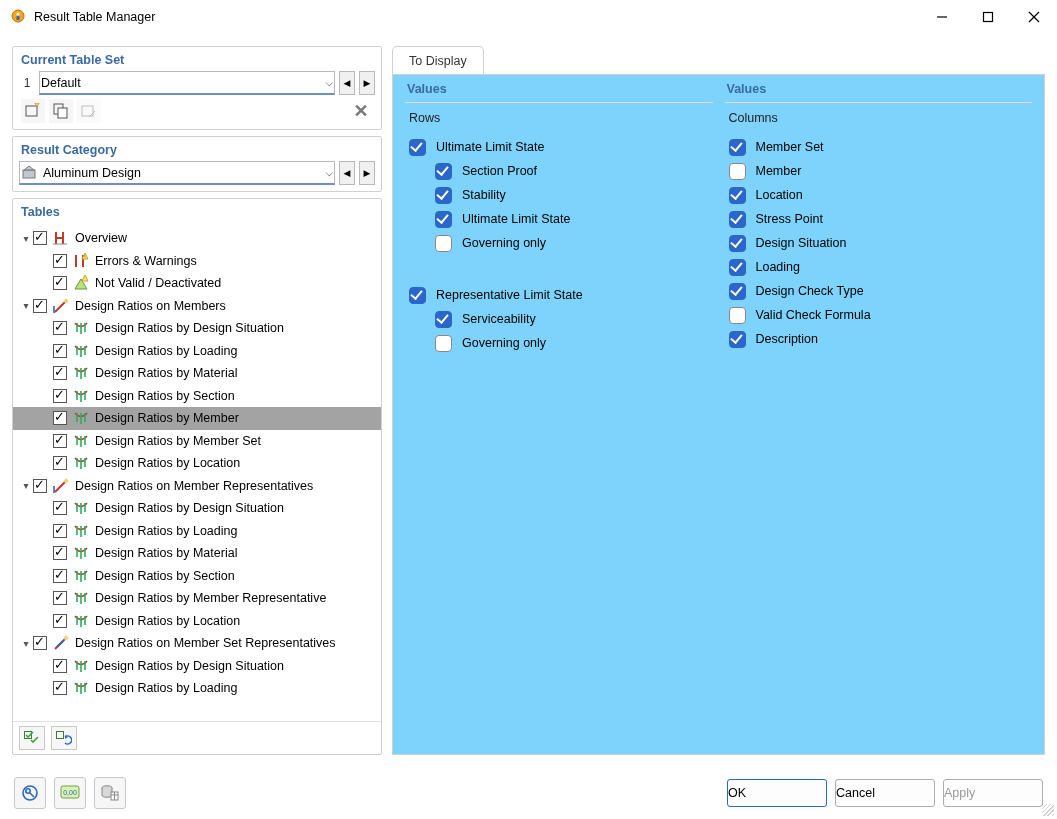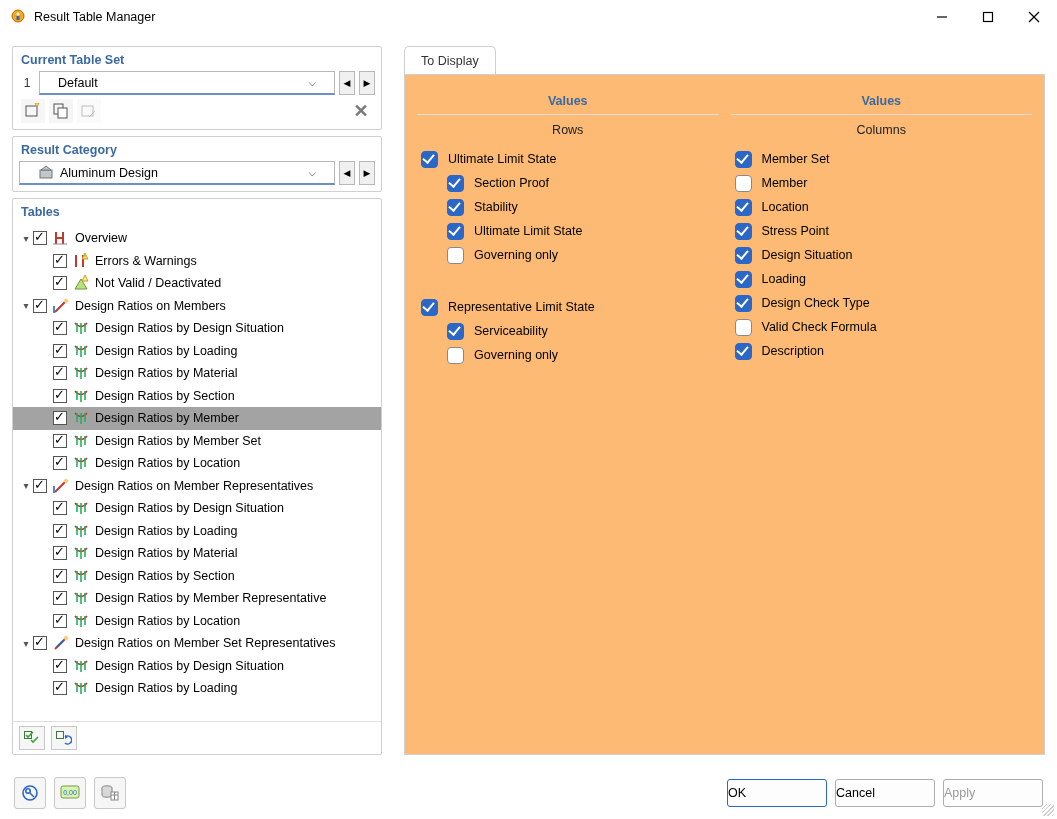--- a/index.html
+++ b/index.html
@@ -4,28 +4,28 @@
 <style>
   * { box-sizing: border-box; font-family: "Segoe UI", Tahoma, sans-serif; }
   body { margin: 0; background: #fff; height: 819px; width: 1057px; overflow: hidden; display:flex; flex-direction:column;}
   
   .titlebar { height: 34px; display:flex; align-items:center; padding-left:10px; background:#fff; color:#000; font-size:12.5px;}
   .titlebar .title { margin-left:8px;}
   .title-controls { margin-left:auto; display:flex; height:100%;}
   .title-controls .tc { width:46px; display:flex; align-items:center; justify-content:center; font-size:14px; color:#000;}
   .title-controls .tc svg { stroke:#000; fill:none;}
   
-  .content { flex:1; display:flex; gap:12px; padding:0; min-height:0;}
+  .content { flex:1; display:flex; gap:0; padding:0; min-height:0;}
   .left-col { width:384px; display:flex; flex-direction:column; padding:12px 2px 12px 12px; gap:6px;}
   .panel { border:1px solid #d0d0d0; background:#fff; border-radius:2px;}
   .panel-head { color:#3a6aa0; font-weight:600; font-size:12.5px; padding:6px 8px 4px 8px;}
   .tableset-body { padding:0 6px 6px 6px; display:flex; flex-direction:column; gap:4px;}
   .row-flex { display:flex; align-items:center; gap:4px;}
   .small-num { width:16px; text-align:center; font-size:12px; color:#333;}
-  .combo { flex:1; height:24px; border:1px solid #b8b8b8; border-bottom:2px solid #6b8fc6; background:#fff; display:flex; align-items:center; padding:0 18px; font-size:12.5px; position:relative;}
+  .combo { flex:1; height:24px; border:1px solid #b8b8b8; border-bottom:2px solid #6b8fc6; background:#fff; display:flex; align-items:center; padding:0 1px; font-size:12.5px; position:relative;}
   .combo .chev { margin-left:auto; font-size:10px; color:#555;}
   .nav-btn { width:16px; height:24px; border:1px solid #b8b8b8; background:#f0f0f0; display:flex; align-items:center; justify-content:center; font-size:9px;}
   .toolbar-row { display:flex; align-items:center; gap:4px; padding:0 2px;}
   .tbtn { width:24px; height:24px; display:flex; align-items:center; justify-content:center; border:1px solid transparent; background:#f6f6f6;}
   .tbtn svg { display:block;}
   .x-close { margin-left:auto; color:#7a7a7a; font-size:18px; font-weight:bold; width:24px;height:24px; display:flex;align-items:center;justify-content:center;}
   .catg-body { padding:0 6px 6px 6px;}
   .catg-body .combo { background:#fff;}
   .catg-icon { width:18px; height:18px; display:inline-block; margin-right:4px;}
   
@@ -44,21 +44,21 @@
   .icon-svg { width:16px;height:16px;}
   
   .tree-footer { display:flex; gap:6px; padding:4px 6px; border-top:1px solid #e0e0e0;}
   .smallbtn { width:26px; height:24px; border:1px solid #c8c8c8; background:#f6f6f6; display:flex; align-items:center; justify-content:center; font-size:12px;}
   
   .right-col { flex:1; display:flex; flex-direction:column; padding:12px 12px 12px 8px; min-height:0;}
   .tab-area { display:flex; flex-direction:column; flex:1; min-height:0;}
   .tabs { display:flex; }
   .tab { height:28px; padding:0 16px; display:flex; align-items:center; border:1px solid #d0d0d0; border-bottom:none; border-radius:5px 5px 0 0; background:#fafafa; font-size:12.5px; color:#333;}
   .tab.active { background:#fff; }
-  .tab-body { flex:1; border:1px solid #d0d0d0; background:#fdba74; display:flex; padding:17px 12px; gap:12px;text-align:center;}
+  .tab-body { flex:1; border:1px solid #d0d0d0; background:#7dd3fc; display:flex; padding:5px 12px; gap:12px;}
   .vals-col { flex:1; display:flex; flex-direction:column; min-width:0;}
   .vals-head { color:#3a6aa0; font-weight:600; font-size:12.5px; border-bottom:1px solid #ddd; padding:2px 2px 6px 2px;}
   .vals-body { padding:8px 4px 4px 4px; font-size:12.5px; display:flex; flex-direction:column; gap:8px;}
   .section-lbl { font-size:12.5px; color:#222; margin-bottom:2px;}
   .chk-row { display:flex; align-items:center; gap:10px; height:24px;}
   .chk-row.indent1 { padding-left:0px;}
   .chk-row.indent2 { padding-left:26px;}
   .bigcb { width:17px; height:17px; border:1.5px solid #888; border-radius:4px; background:#fff; position:relative; flex-shrink:0;}
   .bigcb.checked { background:#2b66c9; border-color:#2b66c9;}
   .bigcb.checked::after { content:""; position:absolute; left:3px; top:0px; width:5px; height:9px; border:solid #fff; border-width:0 2.3px 2.3px 0; transform:rotate(40deg);}

